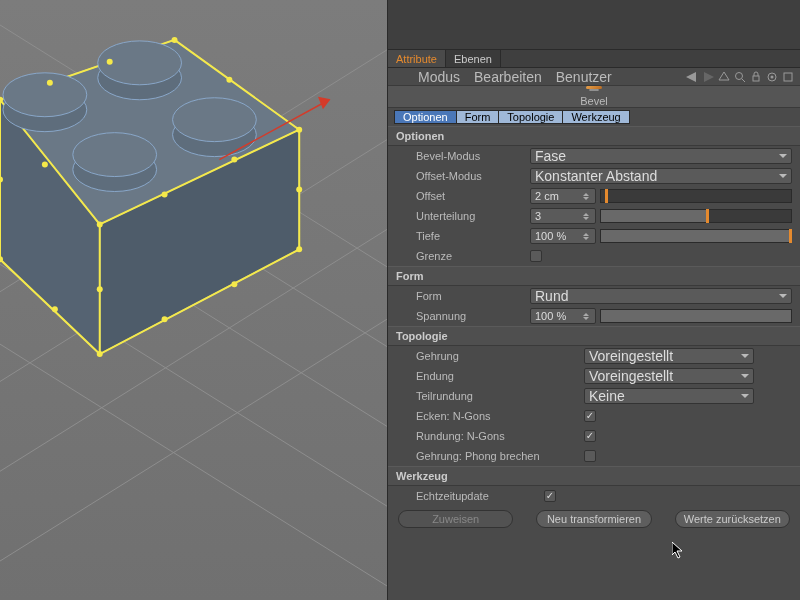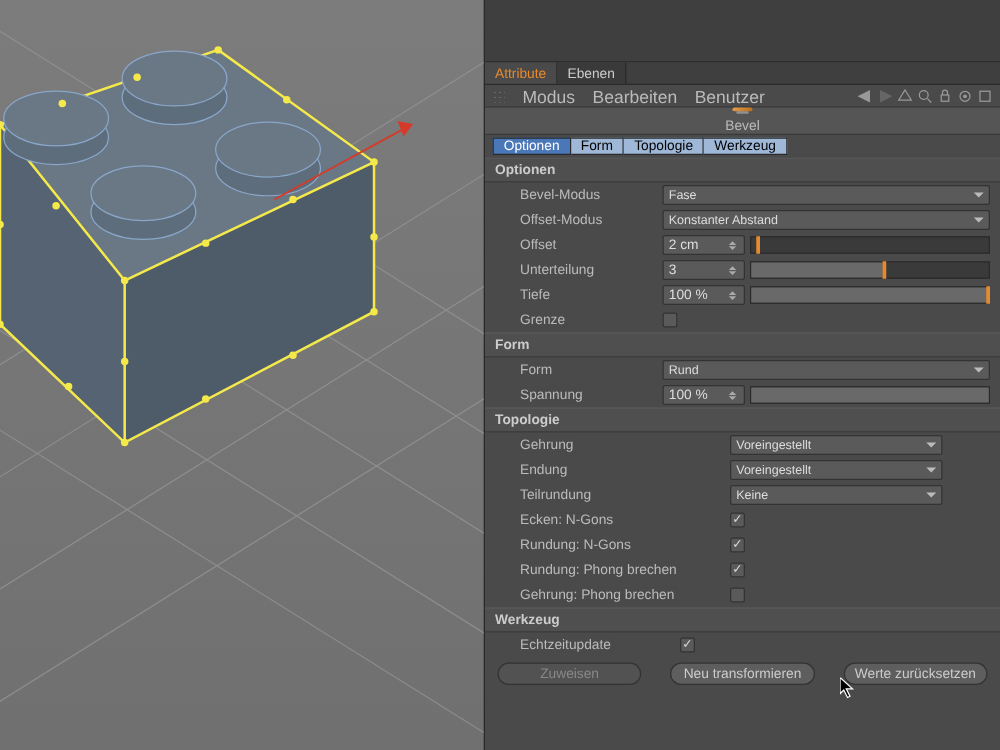--- a/index.html
+++ b/index.html
@@ -22,21 +22,21 @@
   .subtab { padding: 1px 8px; font-size: 11px; background: #9fb8d8; color: #000; border: 1px solid #2a2a2a; border-radius: 0; display: flex; align-items: center; }
   .subtab.active { background: #4a77b8; color: #fff; }
   .subtab + .subtab { border-left: none; }
   .section-hdr { background: #4f4f4f; padding: 3px 8px; font-weight: bold; color: #ccc; border-top: 1px solid #5a5a5a; border-bottom: 1px solid #3a3a3a; }
   .body { flex: 1; overflow: auto; }
   .row { display: flex; align-items: center; padding: 2px 8px; gap: 18px; min-height: 20px; }
   .lbl { width: 96px; color: #bbb; white-space: nowrap; overflow: hidden; position: relative; }
   .lbl.dots::after { content: ". . . . . . . . . . . . . . . . . . . . ."; position: absolute; left: 0; right: 0; overflow: hidden; color: #777; z-index: -1; }
   .lbl span { background: #4a4a4a; padding-right: 2px; position: relative; z-index: 1; }
   .field { flex: 1; display: flex; align-items: center; gap: 4px; }
-  .dropdown { flex: 1; height: 16px; background: #5a5a5a; border: 1px solid #333; border-radius: 2px; padding: 0 4px; color: #ddd; font-size: 10px; display: flex; align-items: center; justify-content: space-between; }
+  .dropdown { flex: 1; height: 16px; background: #5a5a5a; border: 1px solid #333; border-radius: 2px; padding: 0 4px; color: #ddd; font-size: 14px; display: flex; align-items: center; justify-content: space-between; }
   .dropdown .arrow { width: 0; height: 0; border-left: 4px solid transparent; border-right: 4px solid transparent; border-top: 4px solid #bbb; }
   .numbox { width: 66px; height: 16px; background: #5a5a5a; border: 1px solid #333; border-radius: 2px; padding: 0 4px; color: #ddd; font-size: 11px; display: flex; align-items: center; justify-content: space-between; }
   .spin { width: 8px; display: flex; flex-direction: column; gap: 1px; }
   .spin div { width: 0; height: 0; border-left: 3px solid transparent; border-right: 3px solid transparent; }
   .spin .up { border-bottom: 3px solid #aaa; }
   .spin .dn { border-top: 3px solid #aaa; }
   .slider { flex: 1; height: 14px; background: #3a3a3a; border: 1px solid #2a2a2a; position: relative; }
   .slider .fill { position: absolute; left: 0; top: 0; bottom: 0; background: #696969; }
   .slider .mark { position: absolute; top: -1px; bottom: -1px; width: 3px; background: #e58a2e; }
   .chk { width: 12px; height: 12px; background: #5a5a5a; border: 1px solid #333; border-radius: 2px; display: flex; align-items: center; justify-content: center; }
@@ -313,26 +313,20 @@
             <div class="chk checked"></div>
           </div>
       </div>
       <div class="row">
         <div class="lbl dots" style="width:150px"><span>Rundung: N-Gons</span></div>
         <div class="field">
             <div class="chk checked"></div>
           </div>
       </div>
       <div class="row">
-        <div class="lbl" style="width:150px"><span>Rundung: Phong brechen</span></div>
-        <div class="field">
-            <div class="chk checked"></div>
-          </div>
-      </div>
-      <div class="row">
         <div class="lbl" style="width:150px"><span>Gehrung: Phong brechen</span></div>
         <div class="field">
             <div class="chk"></div>
           </div>
       </div>
     </div>
 
     <div class="section-hdr">Werkzeug</div>
     <div class="indent">
       <div class="row">

